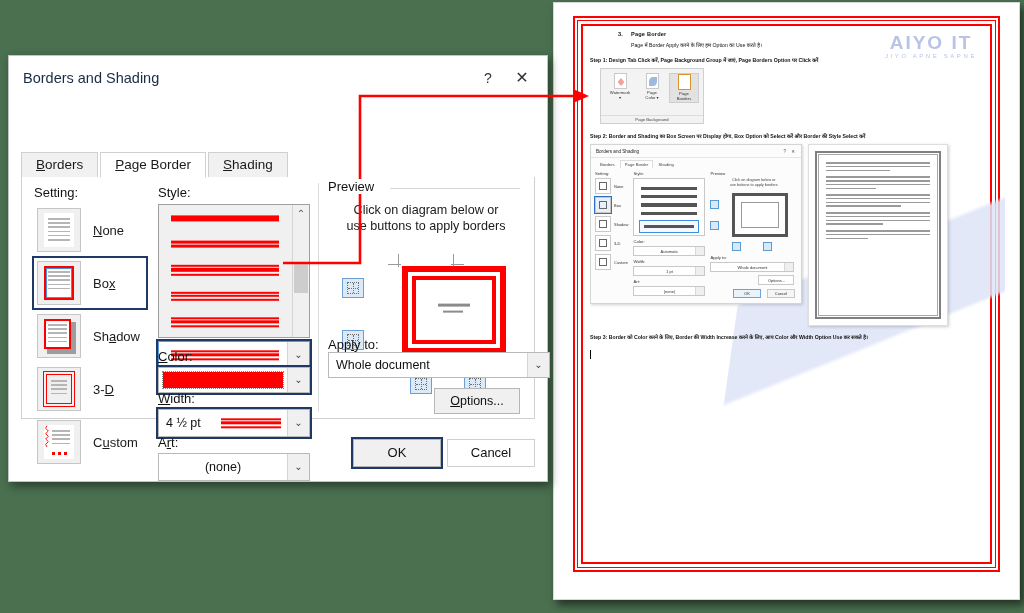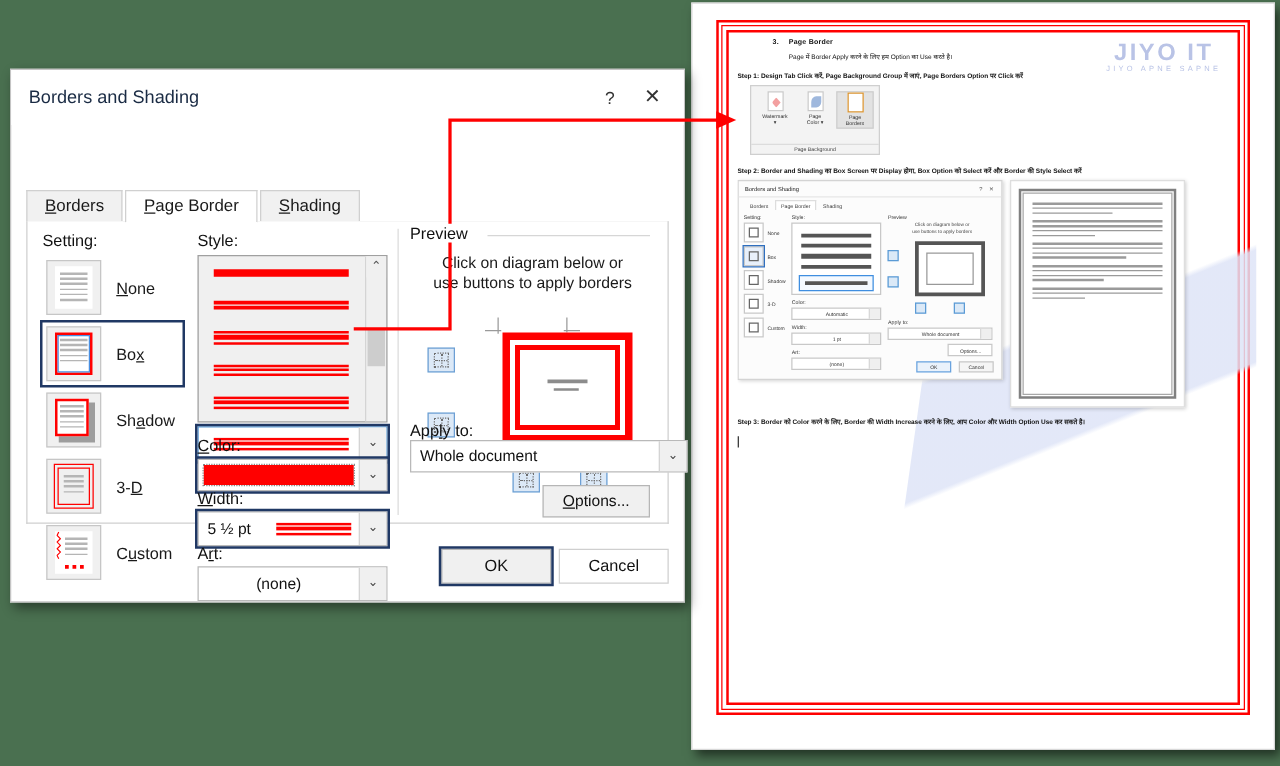--- a/index.html
+++ b/index.html
@@ -390,21 +390,21 @@
   <div id="doc-page">
     <div id="doc-border-outer"></div>
     <div id="doc-border-mid"></div>
     <div id="doc-border-inner"></div>
 
     <div id="doc-watermark"></div>
 
     <div id="doc-content">
 
       <div id="brand-logo">
-        <div class="logo-main">JIYO IT</div>
+        <div class="logo-main">AIYO IT</div>
         <div class="logo-sub">JIYO APNE SAPNE</div>
       </div>
 
       <div class="doc-h">
         <span class="num">3.</span><span>Page Border</span>
       </div>
       <div class="doc-sub">Page में Border Apply करने के लिए हम Option का Use करते है।</div>
       <div class="doc-step">Step 1: Design Tab Click करें, Page Background Group में जाएं, Page Borders Option पर Click करें</div>
 
       <div id="ribbon-snippet">
@@ -724,21 +724,21 @@
       <div class="grp-label"><u>C</u>olor:</div>
       <div id="color-field">
         <div id="color-swatch"></div>
         <div class="dd" style="line-height:24px;">⌄</div>
       </div>
     </div>
 
     <div id="col-width">
       <div class="grp-label"><u>W</u>idth:</div>
       <div id="width-field">
-        <div id="width-text">5 ½ pt</div>
+        <div id="width-text">4 ½ pt</div>
         <div id="width-bars">
             <b style="height:2px"></b>
             <b style="height:3px"></b>
             <b style="height:2px"></b>
           </div>
         <div class="dd" style="line-height:26px;">⌄</div>
       </div>
     </div>
 
     <div id="col-art">

